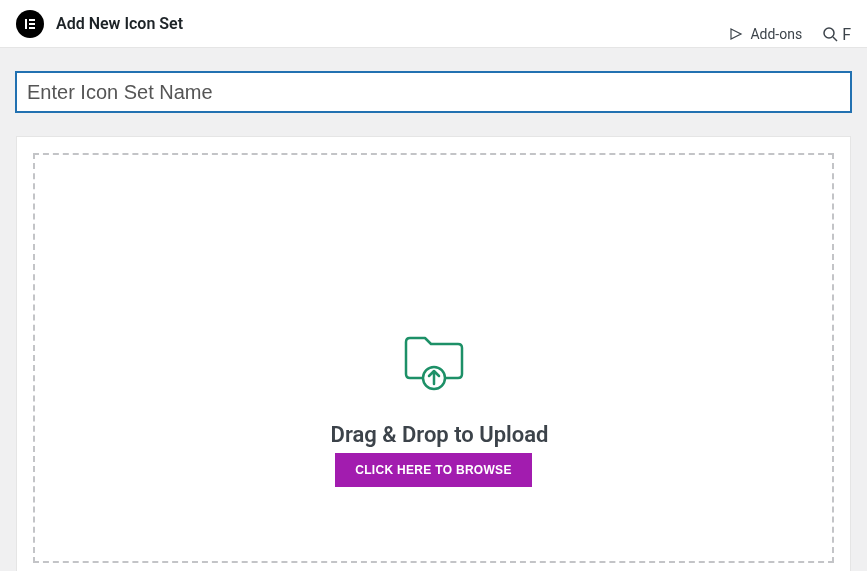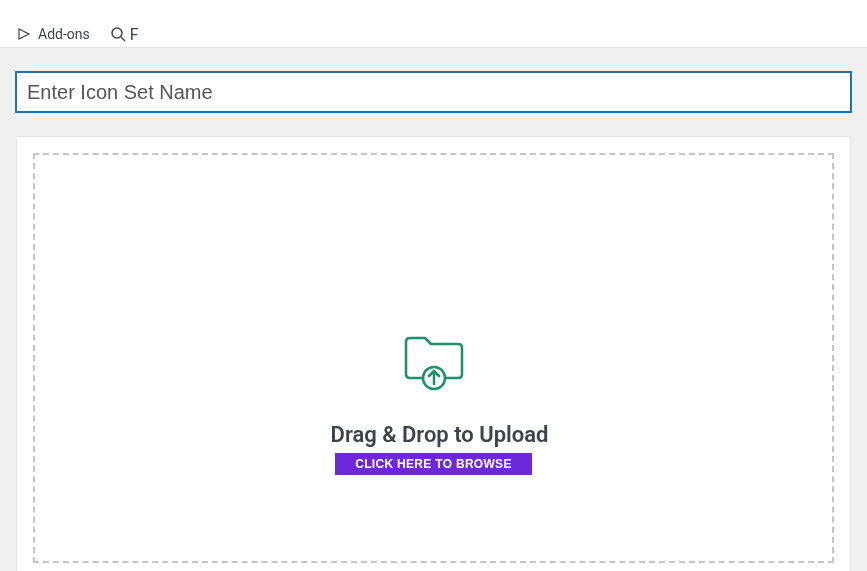--- a/index.html
+++ b/index.html
@@ -102,34 +102,45 @@
       color: #3c434a;
       margin-bottom: 6px;
       margin-left: 12px;
     }
     .drop-subtitle {
       font-size: 15px;
       color: #8c8f94;
       margin-bottom: 28px;
     }
     .browse-btn {
-      background: #6d28d9;
+      background: #a21caf;
       color: #fff;
       border: none;
-      padding: 4px 20px;
+      padding: 10px 20px;
       font-size: 12px;
       font-weight: 700;
       letter-spacing: 0.3px;
       cursor: pointer;
     }
   </style>
 </head>
 <body>
 
 <div class="header">
+  <div class="header-left">
+    <div class="logo-circle">
+      <svg width="14" height="14" viewBox="0 0 14 14">
+        <rect x="2" y="2" width="2" height="10" fill="#fff"></rect>
+        <rect x="6" y="2" width="6" height="2" fill="#fff"></rect>
+        <rect x="6" y="6" width="6" height="2" fill="#fff"></rect>
+        <rect x="6" y="10" width="6" height="2" fill="#fff"></rect>
+      </svg>
+    </div>
+    <h1 class="page-title">Add New Icon Set</h1>
+  </div>
   <div class="header-right">
     <a class="addons-link">
       <svg width="16" height="16" viewBox="0 0 16 16" fill="none" stroke="#3c434a" stroke-width="1.2">
         <polygon points="3,3 13,8 3,13"></polygon>
       </svg>
       <span>Add-ons</span>
     </a>
     <div class="search-icon-wrap">
       <svg width="16" height="16" viewBox="0 0 16 16" fill="none" stroke="#3c434a" stroke-width="1.5">
         <circle cx="7" cy="7" r="5"></circle>

